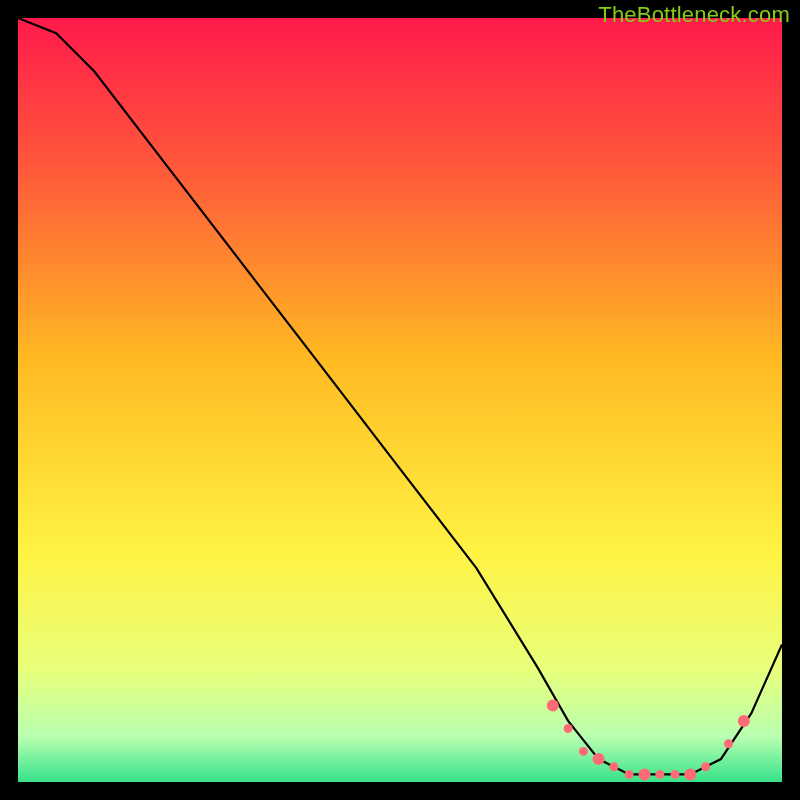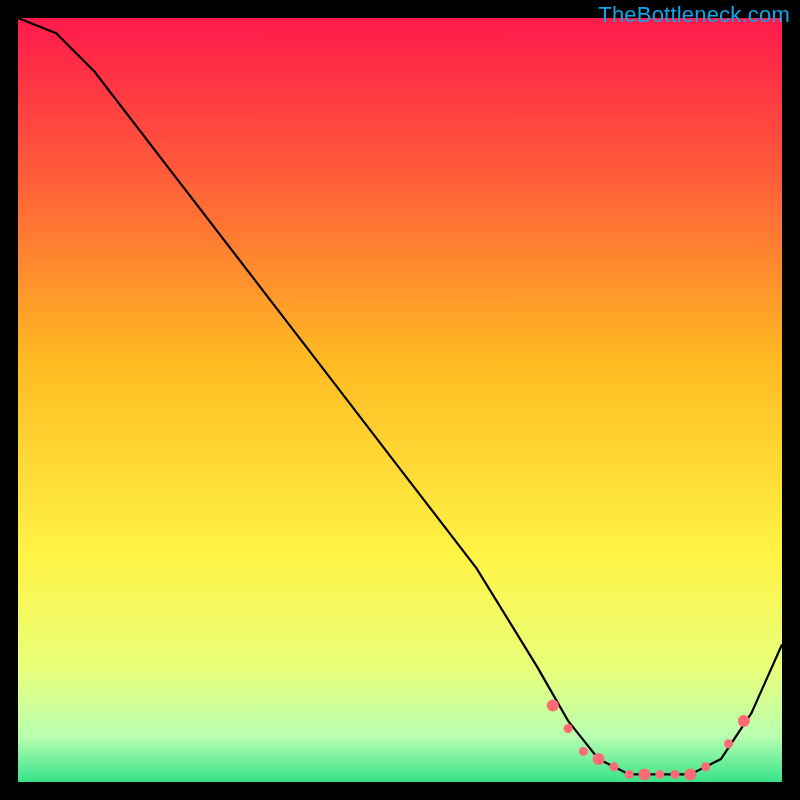--- a/index.html
+++ b/index.html
@@ -25,21 +25,21 @@
     width: 764px;
     height: 764px;
     
   }
   .watermark {
     position: absolute;
     top: 2px;
     right: 10px;
     font-family: Arial, Helvetica, sans-serif;
     font-size: 22px;
-    color: #0ea5e9;
+    color: #84cc16;
     font-weight: 500;
     letter-spacing: 0.2px;
   }
   svg.curve {
     position: absolute;
     left: 18px;
     top: 18px;
     width: 764px;
     height: 764px;
     overflow: visible;

